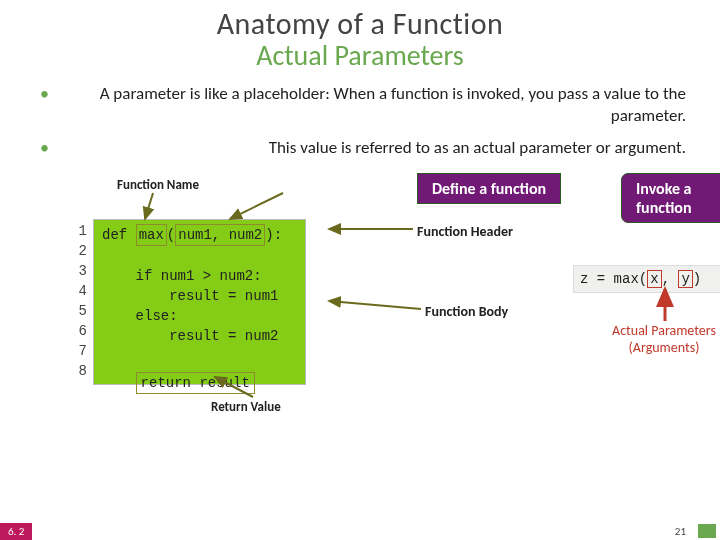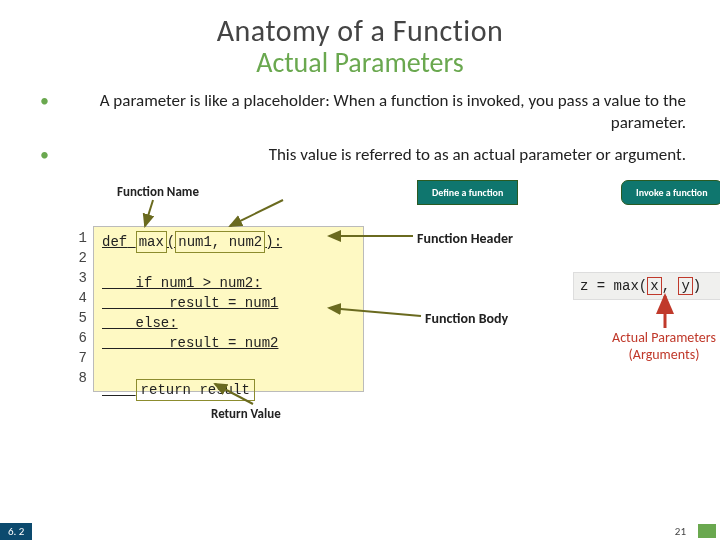--- a/index.html
+++ b/index.html
@@ -3,50 +3,50 @@
 <meta charset="utf-8">
 <style>
   * { margin: 0; padding: 0; box-sizing: border-box; }
   body {
     width: 720px; height: 540px;
     font-family: "Segoe UI", Calibri, Arial, sans-serif;
     background: #fff;
     position: relative;
     overflow: hidden;
   }
-  .title-block { text-align: center; padding: 12px 0 4px; }
+  .title-block { text-align: center; padding: 5px 0 4px; }
   .title-main { font-size: 30px; font-weight: 400; color: #444; letter-spacing: 0.5px; }
   .title-sub { font-size: 28px; font-weight: 400; color: #6aa84f; margin-top: -4px; }
   .bullets { padding: 6px 34px 8px 40px; }
   .bullet { font-size: 17px; color: #222; line-height: 1.3; margin-bottom: 10px; position: relative; padding-left: 16px; text-align: right; }
   .bullet::before { content: "•"; position: absolute; left: 0; color: #6aa84f; font-size: 18px; }
 
   .diagram { position: relative; width: 100%; height: 320px; margin-top: -4px; margin-left: 45px; }
 
   
   .lbl { position: absolute; font-size: 13px; font-weight: 600; color: #222; text-align: center; }
   .lbl-fname { left: 58px; top: 4px; width: 110px; }
   .lbl-formals { left: 182px; top: 4px; width: 130px; }
 
   .badge {
-    position: absolute; background: #0f766e; color: #fff;
-    font-size: 10px; font-weight: 600; padding: 5px 14px;
+    position: absolute; background: #701a75; color: #fff;
+    font-size: 16px; font-weight: 600; padding: 5px 14px;
     border: 1px solid #2b5a22;
   }
   .badge-define { left: 372px; top: 0; }
   .badge-invoke { left: 576px; top: 0; border-radius: 7px; }
 
   
   .gutter { position: absolute; left: 28px; top: 48px; font-family: "Courier New", monospace; font-size: 14px; color: #444; line-height: 20px; text-align: right; width: 14px; }
   .gutter div { height: 20px; }
   .code-box {
-    position: absolute; left: 48px; top: 46px; width: 271px; height: 166px;
-    background: #fef9c3; border: 1px solid #bbb;
+    position: absolute; left: 48px; top: 46px; width: 213px; height: 166px;
+    background: #84cc16; border: 1px solid #bbb;
     font-family: "Courier New", monospace; font-size: 14px; color: #222;
-    padding: 4px 8px; line-height: 20px; white-space: pre; text-decoration: underline;
+    padding: 4px 8px; line-height: 20px; white-space: pre;
   }
   .kw { color: #222; }
   .hdr-line { position: relative; }
   .box-olive { border: 1px solid #8c8c2e; padding: 0 2px; display: inline-block; }
   .box-red { border: 1px solid #c0392b; padding: 0 2px; display: inline-block; }
   .ret-box { border: 1px solid #8c8c2e; display: inline-block; padding: 0 4px; margin-top: 6px; }
 
   
   .side-lbl { position: absolute; font-size: 14px; font-weight: 700; color: #222; }
   .side-header { left: 372px; top: 50px; }
@@ -58,21 +58,21 @@
     background: #f0f0ee; border: 1px solid #ddd;
     font-family: "Courier New", monospace; font-size: 14px; color: #222;
     padding: 4px 6px;
   }
   .actual-lbl { position: absolute; left: 544px; top: 150px; width: 150px; text-align: center; color: #c0392b; font-size: 14px; font-weight: 500; line-height: 1.2; }
 
   .return-lbl { position: absolute; left: 166px; top: 226px; font-size: 13px; font-weight: 600; }
 
   
   .footer-left {
-    position: absolute; left: 0; bottom: 0; background: #0c4a6e; color: #fff;
+    position: absolute; left: 0; bottom: 0; background: #be185d; color: #fff;
     font-size: 11px; padding: 2px 8px;
   }
   .footer-right { position: absolute; right: 34px; bottom: 2px; font-size: 11px; color: #444; }
   .footer-icon {
     position: absolute; right: 4px; bottom: 2px; width: 18px; height: 14px;
     background: #6aa84f;
   }
 
   
   svg.arrows { position: absolute; left: 0; top: 0; width: 720px; height: 320px; pointer-events: none; }

